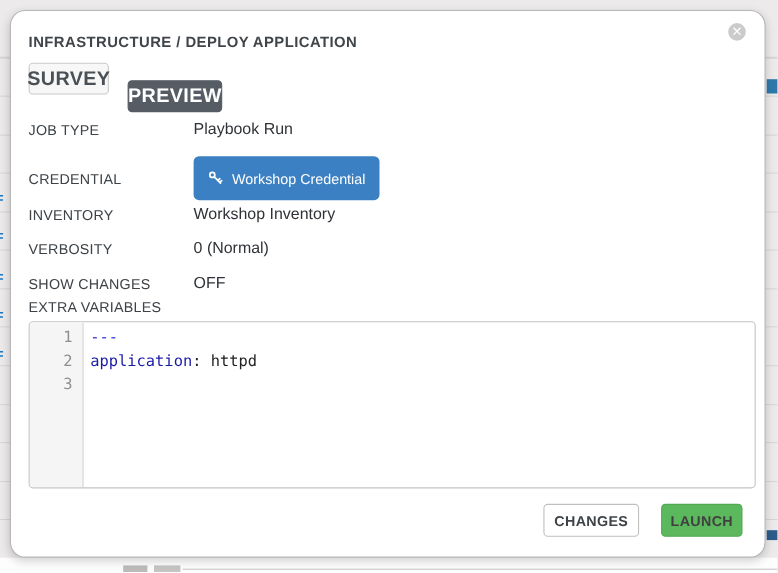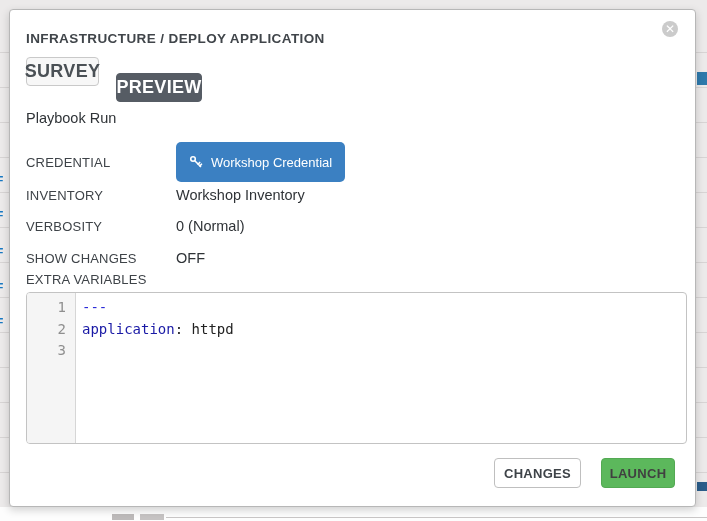--- a/index.html
+++ b/index.html
@@ -14,21 +14,21 @@
   .bg-right-navy{position:absolute;left:697px;top:482px;width:10px;height:9px;background:#2b5d8a;}
   .bg-bottom{position:absolute;left:0;top:507px;width:707px;height:14px;background:#fdfdfd;}
   .bg-bottom-title{position:absolute;left:2px;top:21px;height:9px;width:98px;overflow:hidden;
     font-weight:bold;font-size:14px;color:#737373;white-space:nowrap;}
   .bg-bottom-gray1{position:absolute;left:112px;top:7px;width:22px;height:6px;background:#bdbaba;}
   .bg-bottom-gray2{position:absolute;left:140px;top:7px;width:24px;height:6px;background:#c6c3c3;}
   .bg-bottom-line{position:absolute;left:166px;top:10px;width:541px;height:1px;background:#c9c6c6;}
 
   
   .modal{position:absolute;left:9px;top:9px;width:687px;height:498px;background:#ffffff;
-    border:1px solid #b7b7b7;border-radius:4px;box-shadow:0 3px 9px rgba(0,0,0,.18);box-sizing:border-box;text-decoration:underline;}
+    border:1px solid #b7b7b7;border-radius:14px;box-shadow:0 3px 9px rgba(0,0,0,.18);box-sizing:border-box;text-decoration:underline;}
   .modal-title{position:absolute;left:16px;top:21px;font-size:13.5px;font-weight:bold;color:#40454a;letter-spacing:.4px;}
   .close-btn{position:absolute;left:652px;top:11px;width:16px;height:16px;border-radius:50%;
     background:#cbcbcb;color:#ffffff;font-size:12px;font-weight:bold;line-height:16px;text-align:center;cursor:pointer;}
 
   .tabs{position:absolute;left:16px;top:47px;display:flex;gap:17px;}
   .tab{height:29px;border-radius:4px;font-size:18px;font-weight:bold;letter-spacing:.3px;
     display:flex;align-items:center;justify-content:center;box-sizing:border-box;cursor:pointer;}
   .tab-survey{width:73px;background:#f7f7f7;border:1px solid #c9c9c9;color:#4a5055;}
   .tab-preview{width:86px;background:#565c64;border:1px solid #565c64;color:#ffffff;margin-top:16px;}
 
@@ -83,20 +83,21 @@
 
     <div class="modal-title">INFRASTRUCTURE / DEPLOY APPLICATION</div>
     <div class="close-btn">✕</div>
 
     <div class="tabs">
       <div class="tab tab-survey">SURVEY</div>
       <div class="tab tab-preview">PREVIEW</div>
     </div>
 
     <div class="row" style="top:100px">
+      <div class="row-label">JOB TYPE</div>
       <div class="row-value">Playbook Run</div>
     </div>
 
     <div class="row" style="top:132px">
       <div class="row-label">CREDENTIAL</div>
       <div class="badge">
         <span>
           <svg width="14" height="14" viewBox="0 0 16 16">
             <g fill="none" stroke="#ffffff" stroke-width="1.8" stroke-linecap="round">
               <circle cx="4.6" cy="4.6" r="2.6"></circle>

